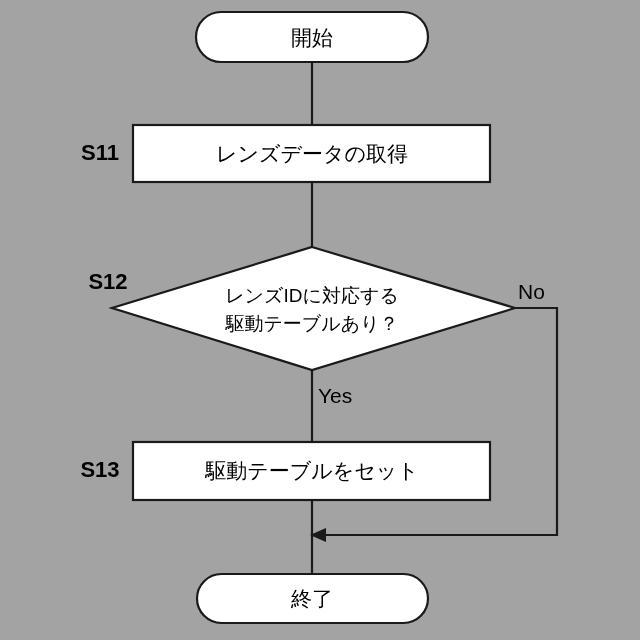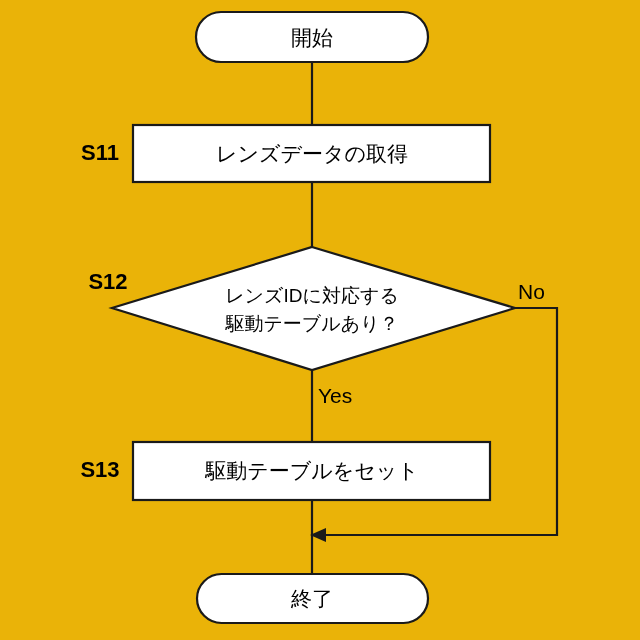--- a/index.html
+++ b/index.html
@@ -7,21 +7,21 @@
     padding: 0;
     background: #ffffff;
   }
   body {
     font-family: "Liberation Sans", sans-serif;
   }
   #flowchart-canvas {
     position: relative;
     width: 640px;
     height: 640px;
-    background: #eab308;
+    background: #a3a3a3;
     overflow: hidden;
   }
   svg.diagram {
     display: block;
     width: 640px;
     height: 640px;
   }
   .shape-line {
     fill: #ffffff;
     stroke: #1a1a1a;

